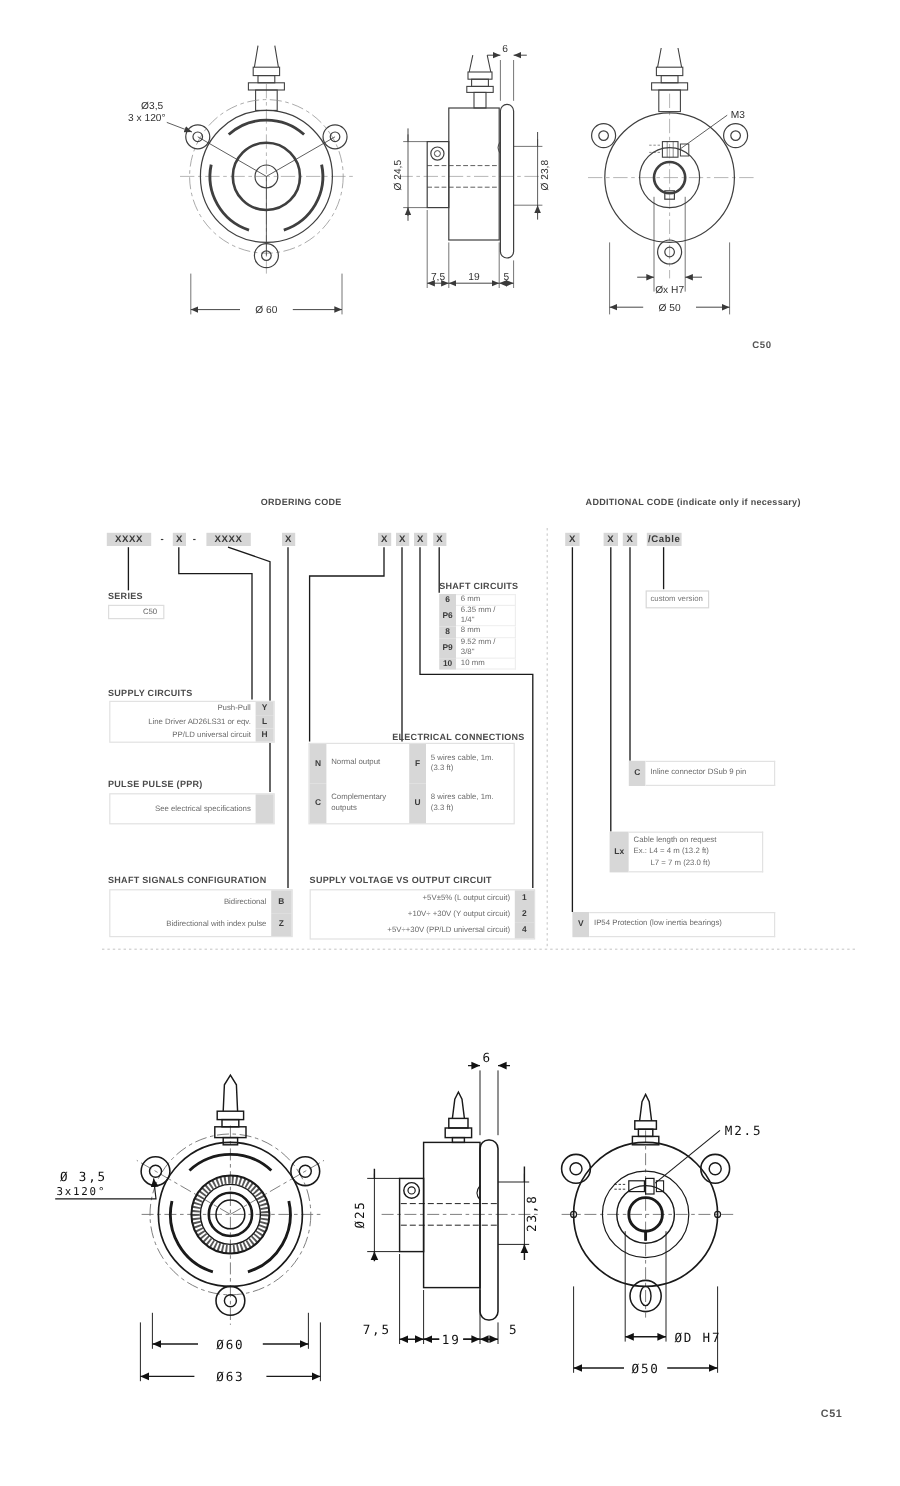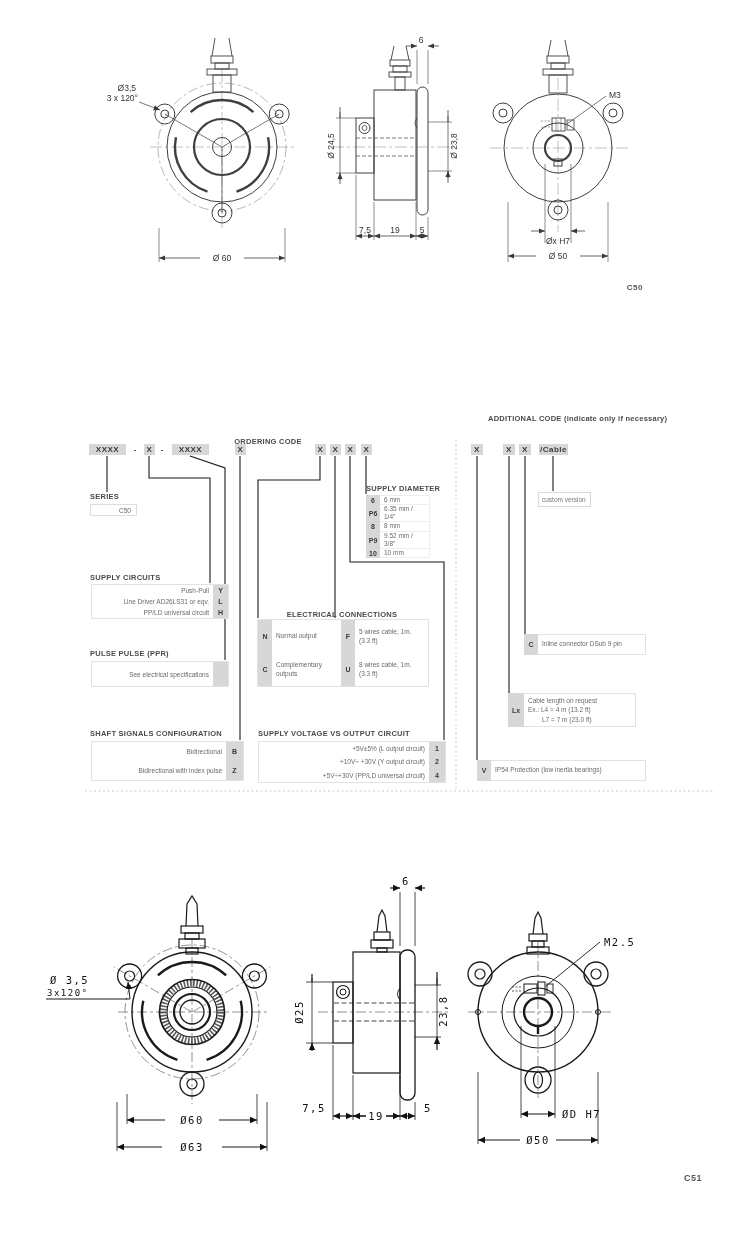--- a/index.html
+++ b/index.html
@@ -140,21 +140,21 @@
       <path d="M508,202 V262 M608,202 V262" stroke-width="0.6"></path>
       <path d="M536,256 L508,256" stroke-width="0.8" marker-end="url(#a1)"></path>
       <path d="M580,256 L608,256" stroke-width="0.8" marker-end="url(#a1)"></path>
     </g>
     <text class="dimtxt" x="609" y="98">M3</text>
     <text class="dimtxt" x="558" y="244" text-anchor="middle">Øx H7</text>
     <text class="dimtxt" x="558" y="259" text-anchor="middle">Ø 50</text>
     <text class="pagecode" x="643" y="290" text-anchor="end">C50</text>
   </svg>
 
-  <div class="sec-title" style="left:210px;top:414px;width:116px;text-align:center;margin-top:23px;">ORDERING CODE</div>
+  <div class="sec-title" style="left:193px;top:414px;width:116px;text-align:center;">ORDERING CODE</div>
   <div class="sec-title" style="left:488px;top:414px;">ADDITIONAL CODE (indicate only if necessary)</div>
 
   <div class="code-box" style="left:89px;top:444px;width:37px;">XXXX</div>
   <div class="code-sep" style="left:130px;top:444px;width:10px;">-</div>
   <div class="code-box" style="left:144px;top:444px;width:11px;">X</div>
   <div class="code-sep" style="left:157px;top:444px;width:10px;">-</div>
   <div class="code-box" style="left:172px;top:444px;width:37px;">XXXX</div>
   <div class="code-box" style="left:235px;top:444px;width:11px;">X</div>
   <div class="code-box" style="left:315px;top:444px;width:11px;">X</div>
   <div class="code-box" style="left:330px;top:444px;width:11px;">X</div>
@@ -181,21 +181,21 @@
       <path d="M525,456 V634"></path>
       <path d="M553,456 V491"></path>
     </g>
     <path d="M456,440 V791" stroke="#c0c0c0" stroke-width="0.8" stroke-dasharray="2 2.5" fill="none"></path>
     <path d="M85,791 H713" stroke="#c0c0c0" stroke-width="0.8" stroke-dasharray="2 2.5" fill="none"></path>
   </svg>
 
   <div class="sec-title" style="left:90px;top:492px;text-align:right;">SERIES</div>
   <div class="abs" style="left:90px;top:504px;width:47px;height:12px;border:1px solid #ddd;font-size:6.5px;color:#666;text-align:right;line-height:12px;padding-right:5px;box-sizing:border-box;">C50</div>
 
-  <div class="sec-title" style="left:366px;top:484px;">SUPPLY DIAMETER</div>
+  <div class="sec-title" style="left:366px;top:484px;">SHAFT CIRCUITS</div>
   <div class="tbl" style="left:366px;top:495px;width:64px;height:50px;border:none;">
     <div class="trow">
         <div class="ccode" style="width:14px;">6</div>
         <div class="cdesc left" style="background:#fff;border:1px solid #eee;border-left:none;">6 mm</div>
       </div>
     <div class="trow">
         <div class="ccode" style="width:14px;">P6</div>
         <div class="cdesc left" style="background:#fff;border:1px solid #eee;border-left:none;border-top:none;">6.35 mm / 1/4"</div>
       </div>
     <div class="trow">
@@ -221,21 +221,21 @@
     <div class="trow">
         <div class="cdesc">Line Driver AD26LS31 or eqv.</div>
         <div class="ccode" style="width:15px;">L</div>
       </div>
     <div class="trow">
         <div class="cdesc">PP/LD universal circuit</div>
         <div class="ccode" style="width:15px;">H</div>
       </div>
   </div>
 
-  <div class="sec-title" style="left:257px;top:610px;width:170px;text-align:center;">ELECTRICAL CONNECTIONS</div>
+  <div class="sec-title" style="left:257px;top:610px;width:170px;text-align:center;padding-left:40px;">ELECTRICAL CONNECTIONS</div>
   <div class="tbl" style="left:257px;top:619px;width:170px;height:66px;">
     <div class="trow">
       <div class="ccode" style="width:14px;">N</div>
       <div class="cdesc left" style="flex:0 0 61px;">Normal output</div>
       <div class="ccode" style="width:14px;">F</div>
       <div class="cdesc left">5 wires cable, 1m. (3.3 ft)</div>
     </div>
     <div class="trow">
       <div class="ccode" style="width:14px;">C</div>
       <div class="cdesc left" style="flex:0 0 61px;">Complementary outputs</div>

